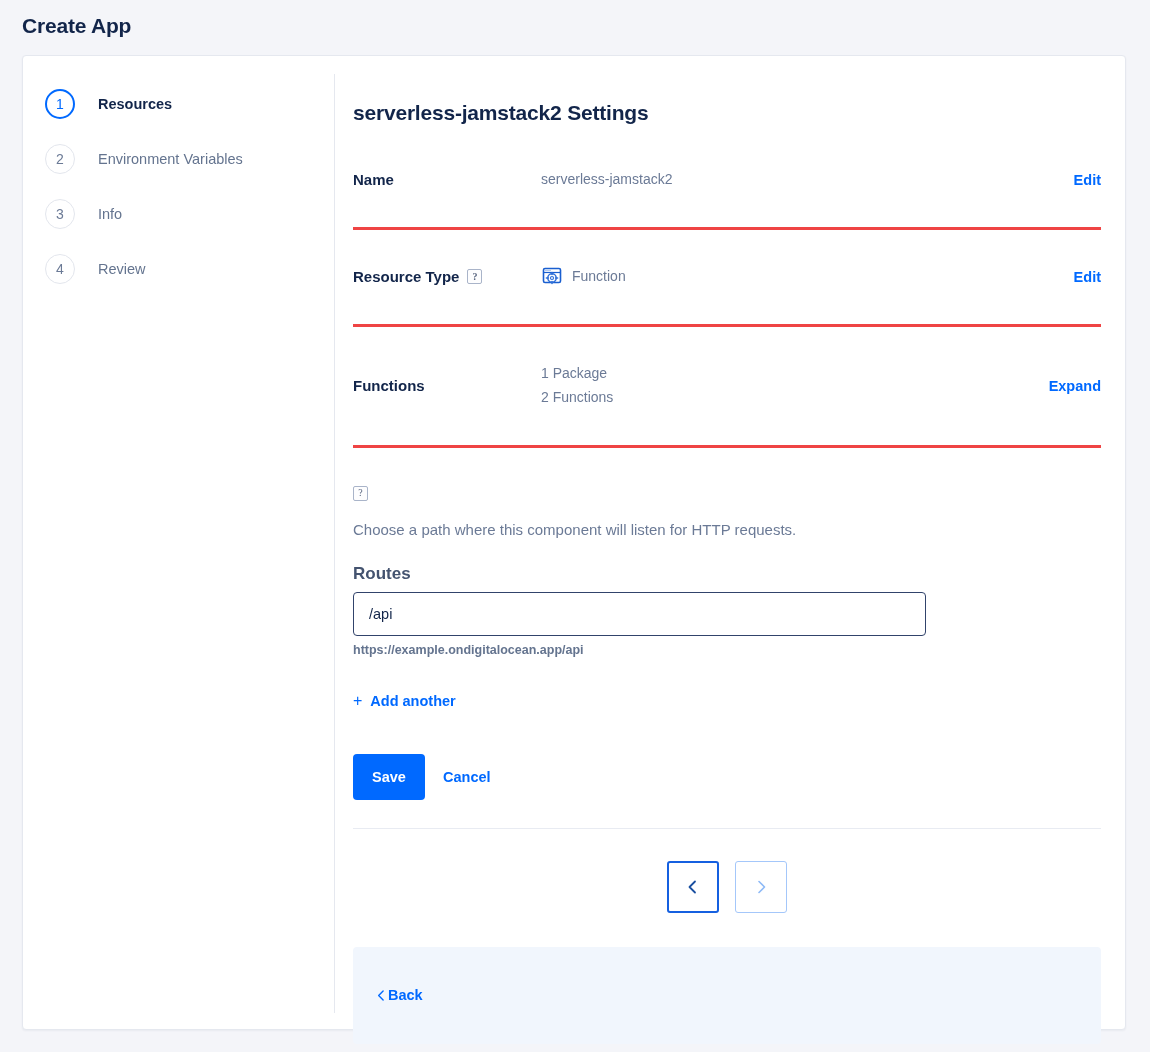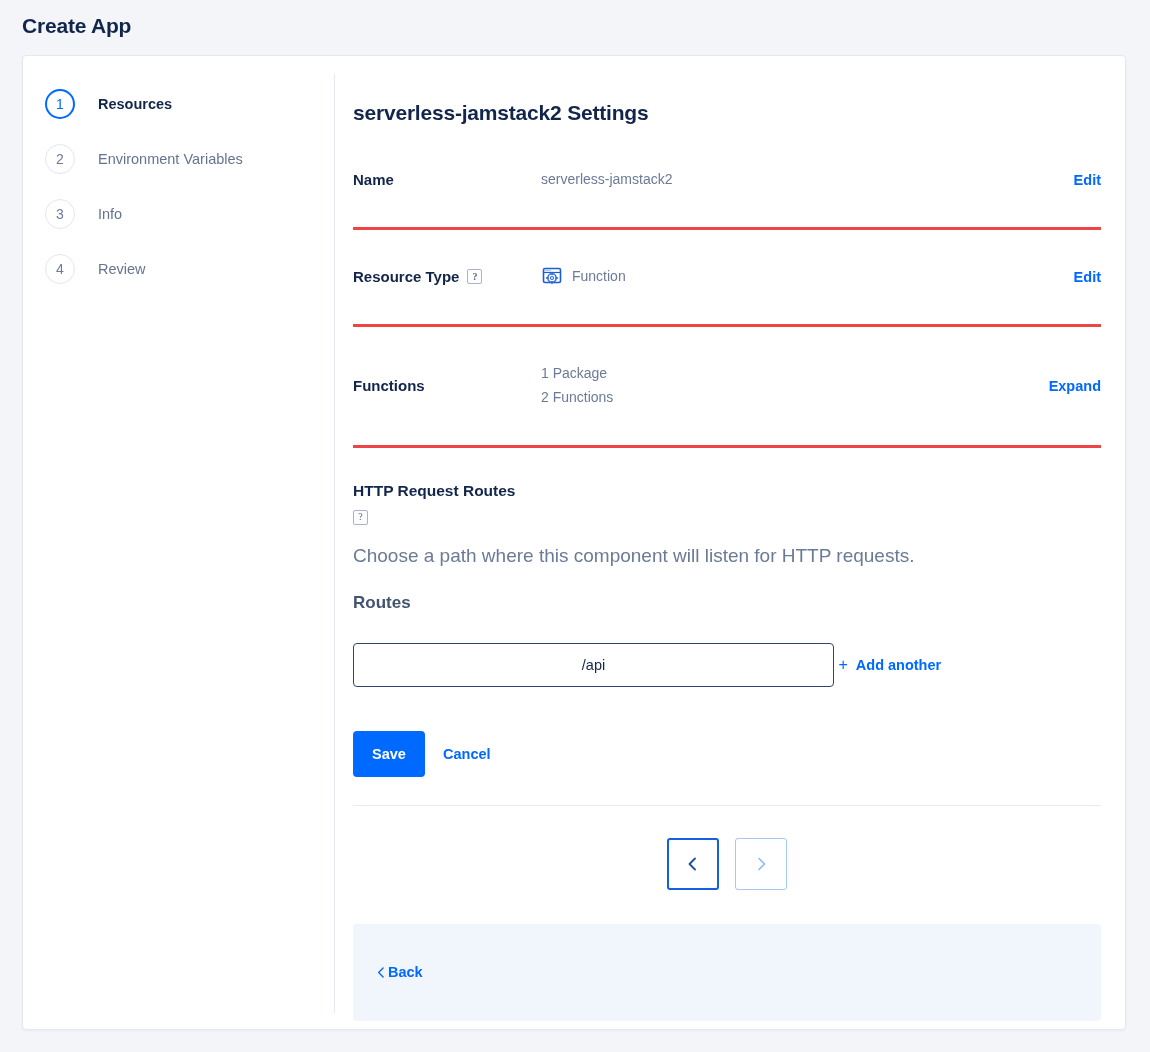--- a/index.html
+++ b/index.html
@@ -175,44 +175,43 @@
   
   .routes-block { padding-bottom: 6px; }
   .routes-title {
     font-size: 15.5px;
     font-weight: bold;
     color: #12254a;
     margin: 0 0 6px 0;
   }
   .routes-help { margin-bottom: 20px; }
   .routes-desc {
-    font-size: 19px;
+    font-size: 15px;
     color: #6b7a96;
     margin: 0 0 26px 0;
   }
   .field-label {
     font-size: 17px;
     font-weight: bold;
     color: #3d4f६e;
     color: #44536f;
     margin-bottom: 8px;
   }
   .text-input {
-    width: 481px;
+    width: 573px;
     height: 44px;
     border: 1px solid #31436b;
     border-radius: 4px;
     box-sizing: border-box;
     padding: 0 15px;
     font-family: "Liberation Sans", sans-serif;
     font-size: 14.5px;
     color: #12254a;
     background: #ffffff;
     outline: none;
-    text-align: center;
   }
   .input-hint {
     font-size: 12.5px;
     color: #64748f;
     margin-top: 7px;
     font-weight: bold;
   }
   .add-another {
     display: inline-flex;
     align-items: center;
@@ -374,28 +373,28 @@
     <div class="row">
       <div class="row-label">Functions</div>
       <div class="row-value">
         <span class="value-line">1 Package</span>
         <span class="value-line">2 Functions</span>
       </div>
       <div class="row-action">Expand</div>
     </div>
 
     <div class="routes-block">
-      <div class="routes-title">HTTP Request Routes</div>
       <div class="routes-help">
         <span class="help-box">?</span>
       </div>
       <p class="routes-desc">Choose a path where this component will listen for HTTP requests.</p>
 
       <div class="field-label">Routes</div>
       <input class="text-input" type="text" value="/api" style="">
+      <div class="input-hint">https://example.ondigitalocean.app/api</div>
 
       <div class="add-another">
         <span class="add-plus">+</span>
         <span>Add another</span>
       </div>
     </div>
 
     <div class="actions">
       <button class="btn-primary">Save</button>
       <button class="btn-link">Cancel</button>

